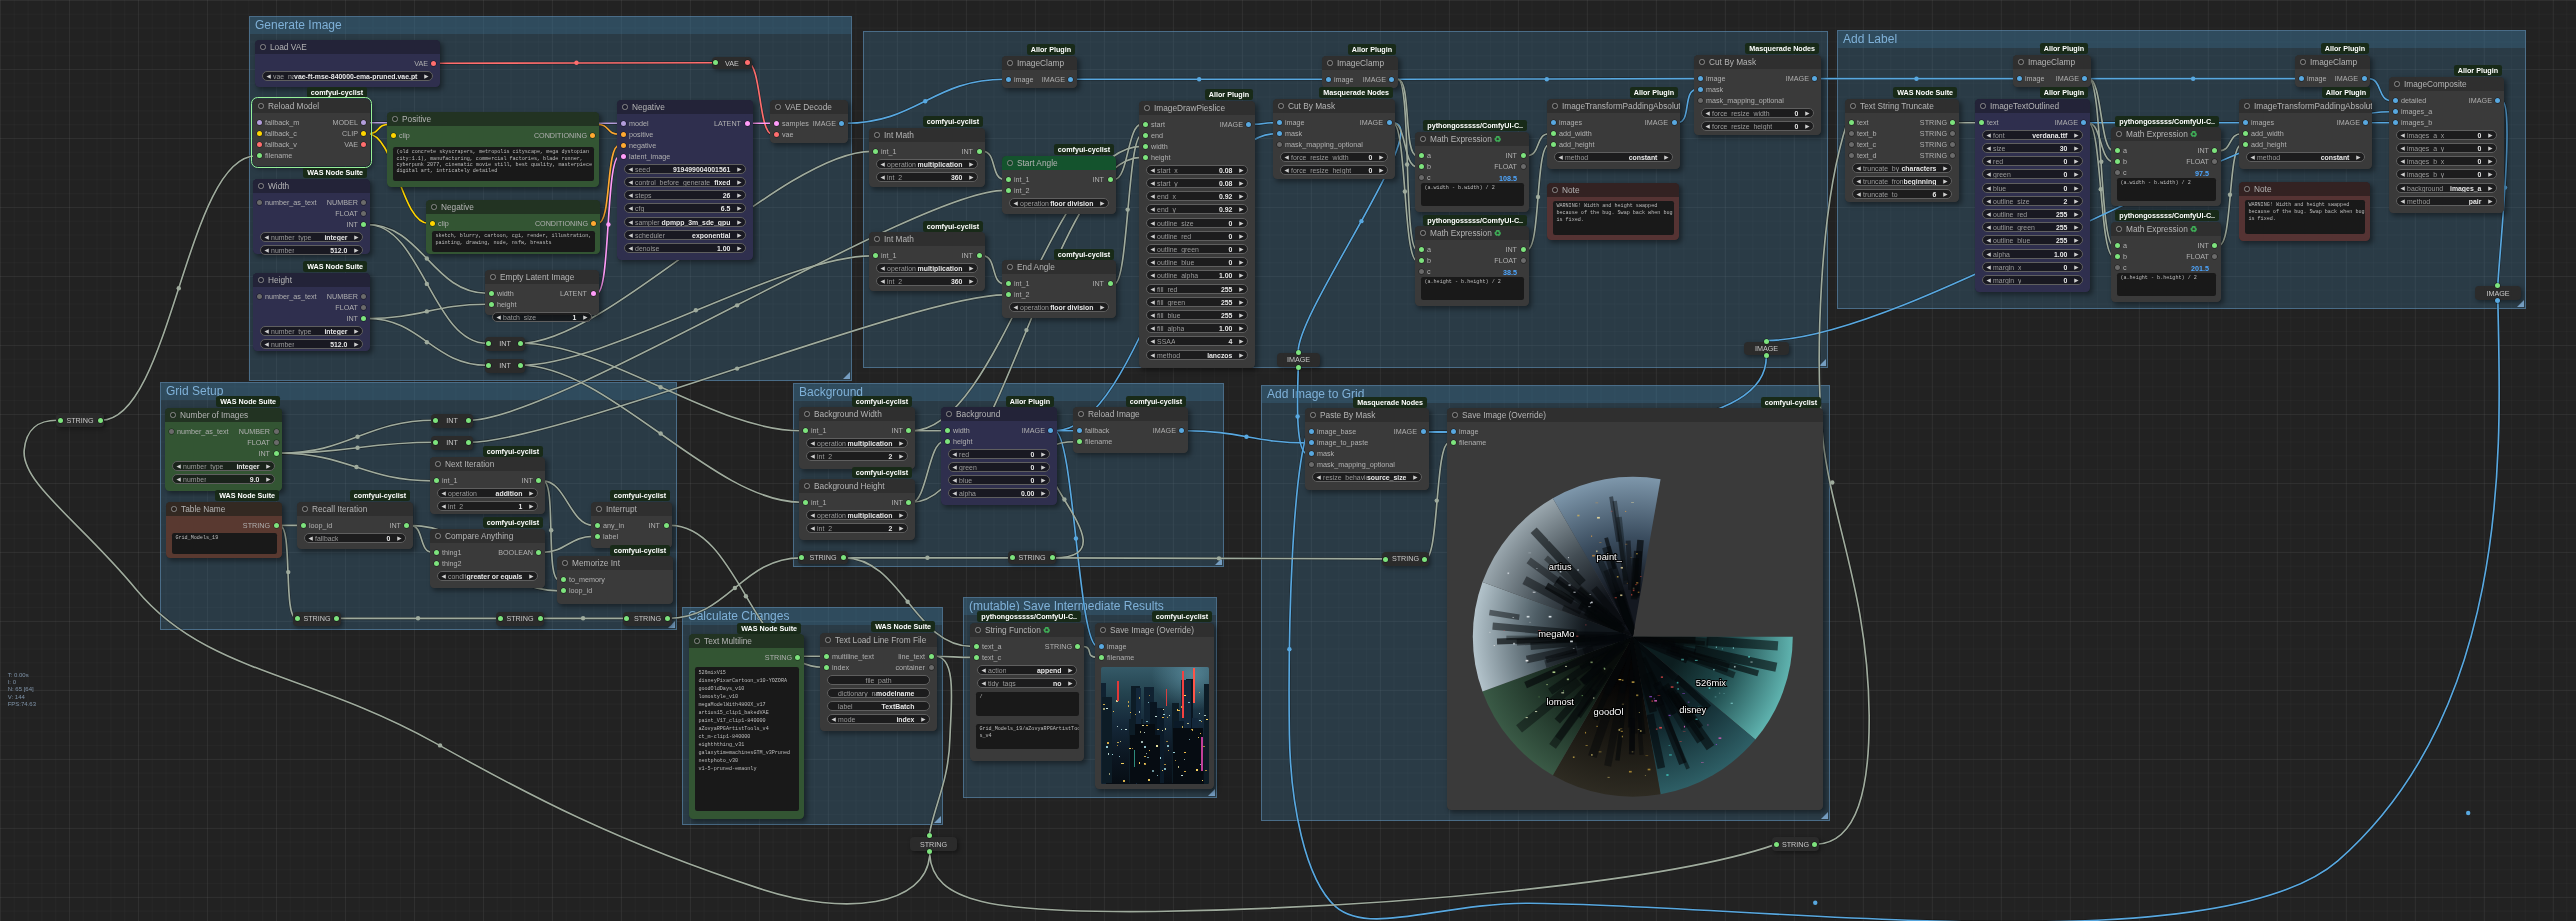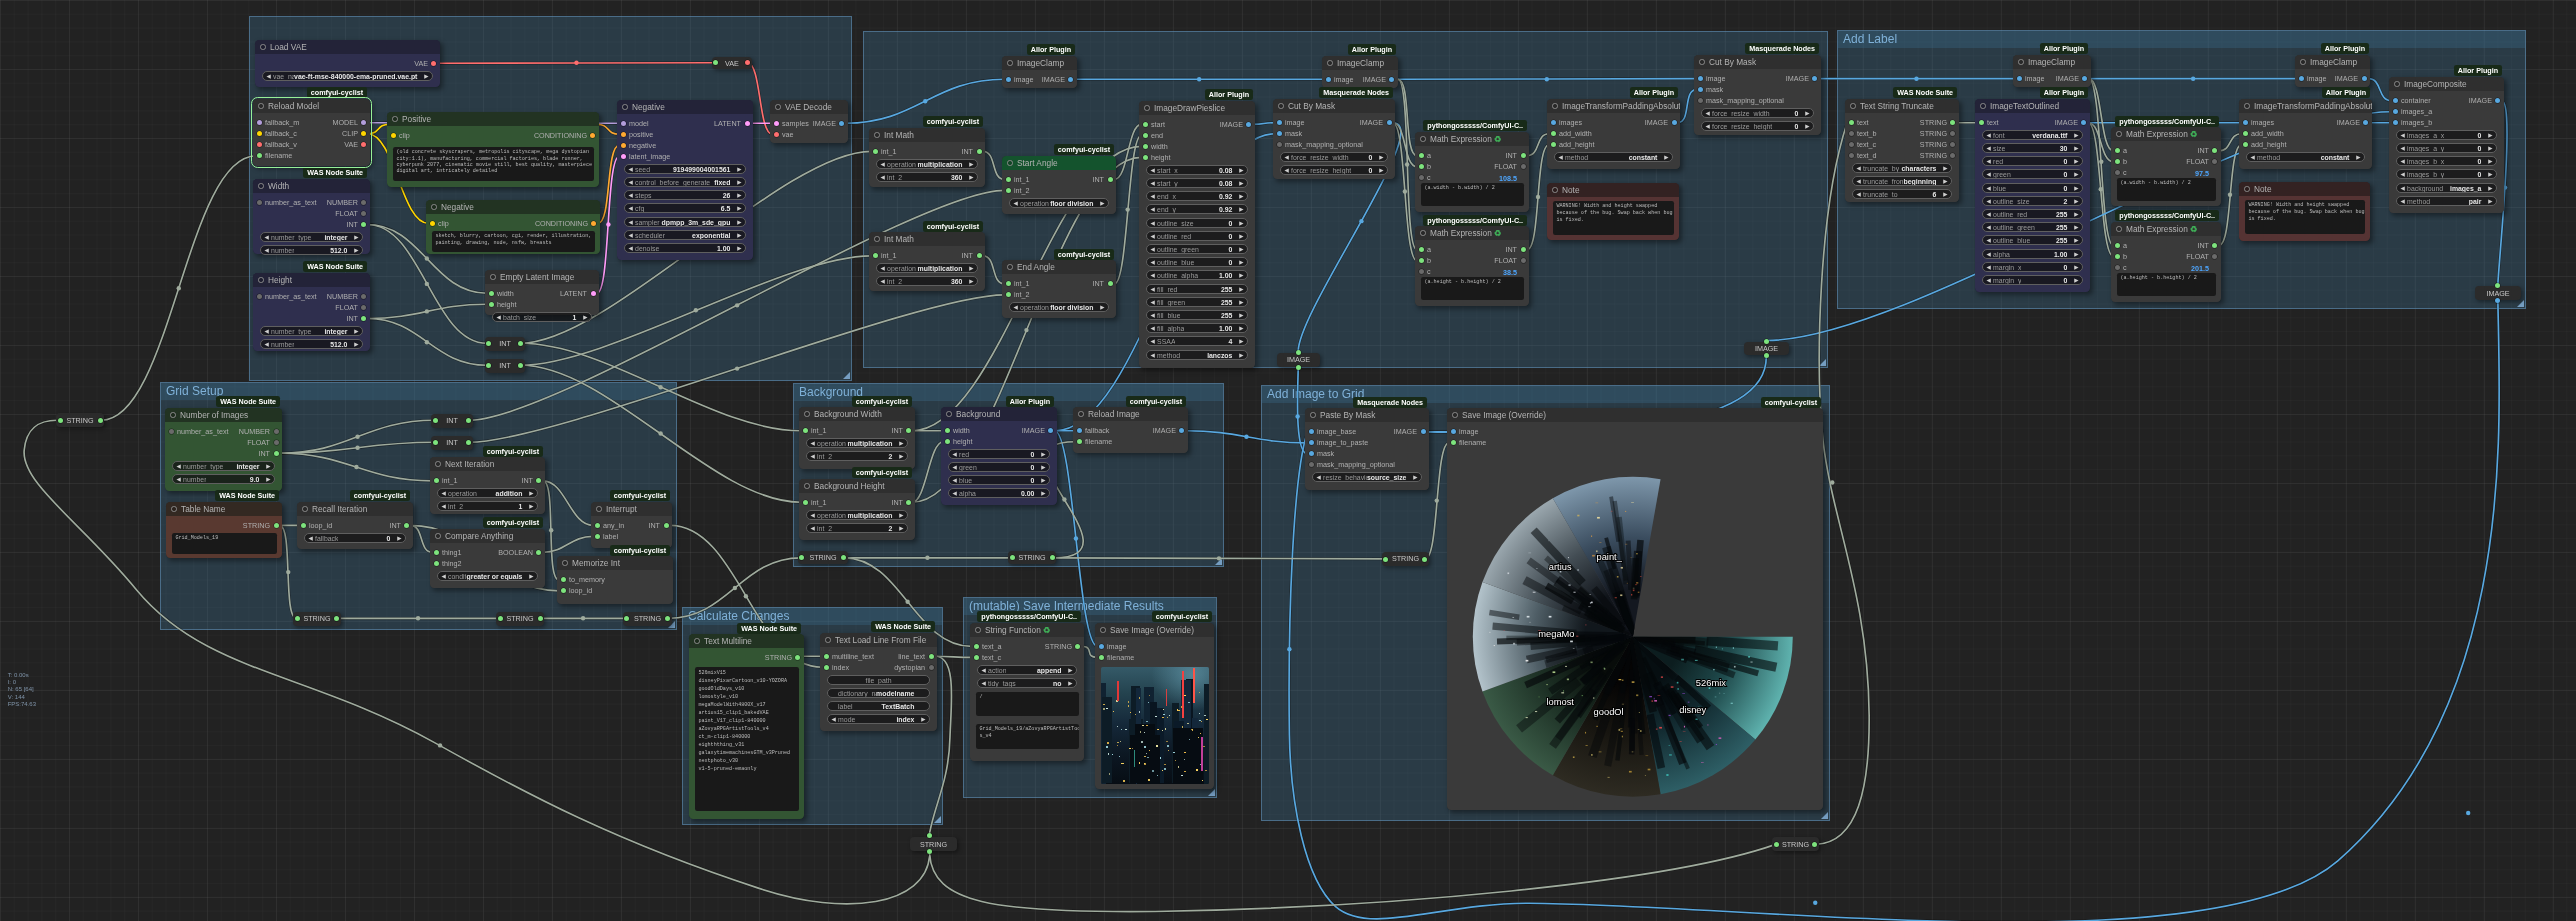--- a/index.html
+++ b/index.html
@@ -29,20 +29,21 @@
 font-family:"Liberation Mono",monospace;padding:2.2px 3.9px;white-space:pre;overflow:hidden;box-sizing:border-box;}
 .bdg{position:absolute;z-index:5;background:#182a18;color:#fff;font-size:7.2px;font-weight:700;
 padding:0.6px 3.9px 1.1px;border-radius:2.2px;white-space:nowrap;}
 .rr{position:absolute;z-index:3;background:#2b2b2b;border-radius:3.9px;box-shadow:1.7px 1.7px 4.4px rgba(0,0,0,.4);
 color:#c8c8c8;font-size:7.2px;display:flex;align-items:center;justify-content:center;}
 .sel{position:absolute;z-index:6;border:1.1px solid #97f097;border-radius:6.6px;}
 .cv{position:absolute;font-size:7.2px;color:#4da6ff;font-weight:700;}
 .stats{position:absolute;left:7.7px;top:672px;font-size:6px;color:#7f93a8;line-height:7.2px;z-index:1;white-space:pre;}
 </style></head><body>
 <div class="grp" style="left:249px;top:16px;width:603px;height:365px">
+    <div class="gt">Generate Image</div>
     <div class="gtri"></div>
   </div>
 <div class="grp" style="left:863px;top:31px;width:965px;height:337px">
     <div class="gtri"></div>
   </div>
 <div class="grp" style="left:1837px;top:30px;width:689px;height:279px">
     <div class="gt">Add Label</div>
     <div class="gtri"></div>
   </div>
 <div class="grp" style="left:160px;top:382px;width:517px;height:248px">
@@ -1022,21 +1023,21 @@
     <div class="slot" style="left:12px;top:20px">image</div>
     <div class="sd" style="left:67px;top:21px;background:#58a8e0"></div>
     <div class="slot" style="right:12px;top:20px">IMAGE</div>
   </div>
 <div class="bdg" style="right:207px;top:43px">Allor Plugin</div>
 <div class="node" style="left:2389px;top:77px;width:115px;height:136px;background:#2f2f2f">
     <div class="nb" style="background:#3a3a3a"></div>
     <div class="nt" style="background:#2f2f2f">ImageComposite</div>
     <div class="ntd"></div>
     <div class="sd" style="left:3.6px;top:21px;background:#58a8e0"></div>
-    <div class="slot" style="left:12px;top:20px">container</div>
+    <div class="slot" style="left:12px;top:20px">detailed</div>
     <div class="sd" style="left:106px;top:21px;background:#58a8e0"></div>
     <div class="slot" style="right:12px;top:20px">IMAGE</div>
     <div class="sd" style="left:3.6px;top:32px;background:#58a8e0"></div>
     <div class="slot" style="left:12px;top:31px">images_a</div>
     <div class="sd" style="left:3.6px;top:43px;background:#58a8e0"></div>
     <div class="slot" style="left:12px;top:42px">images_b</div>
     <div class="wg" style="left:6.6px;right:6.6px;top:53px;position:absolute">
       <span class="ar" style="left:3.9px">◀</span>
       <span class="ar" style="right:3.9px">▶</span>
       <span class="wl">images_a_x</span>
@@ -1304,21 +1305,21 @@
     <div class="nb" style="background:#3a3a3a"></div>
     <div class="nt" style="background:#2f2f2f">Text Load Line From File</div>
     <div class="ntd"></div>
     <div class="sd" style="left:3.6px;top:21px;background:#7de37d"></div>
     <div class="slot" style="left:12px;top:20px">multiline_text</div>
     <div class="sd" style="left:109px;top:21px;background:#7de37d"></div>
     <div class="slot" style="right:12px;top:20px">line_text</div>
     <div class="sd" style="left:3.6px;top:32px;background:#7de37d"></div>
     <div class="slot" style="left:12px;top:31px">index</div>
     <div class="sd" style="left:109px;top:32px;background:#6a6a6a"></div>
-    <div class="slot" style="right:12px;top:31px">dystopian</div>
+    <div class="slot" style="right:12px;top:31px">container</div>
     <div class="wg" style="left:6.6px;right:6.6px;top:42px;position:absolute">
       <span style="color:#9c9c9c;margin:0 auto">file_path</span>
     </div>
     <div class="wg" style="left:6.6px;right:6.6px;top:55px;position:absolute">
       <span class="wl">dictionary_name</span>
       <span class="wv">modelname</span>
     </div>
     <div class="wg" style="left:6.6px;right:6.6px;top:68px;position:absolute">
       <span class="wl">label</span>
       <span class="wv">TextBatch</span>

